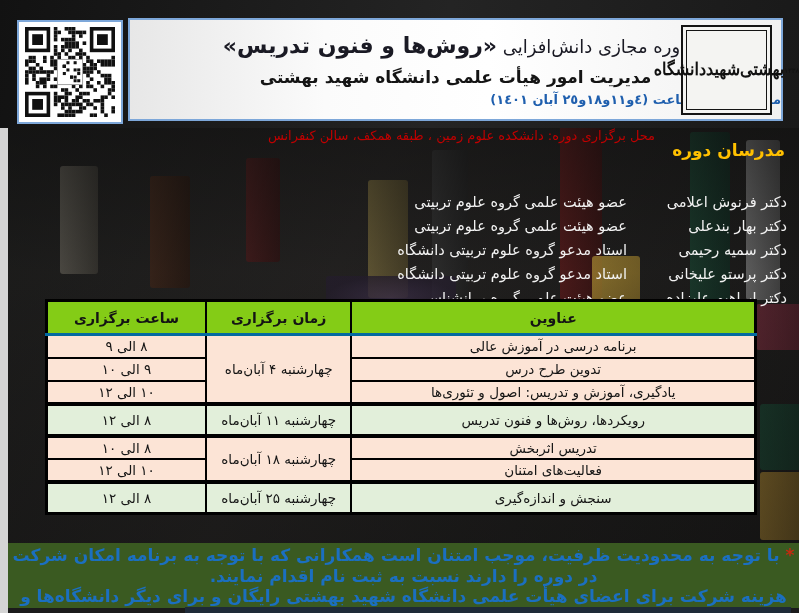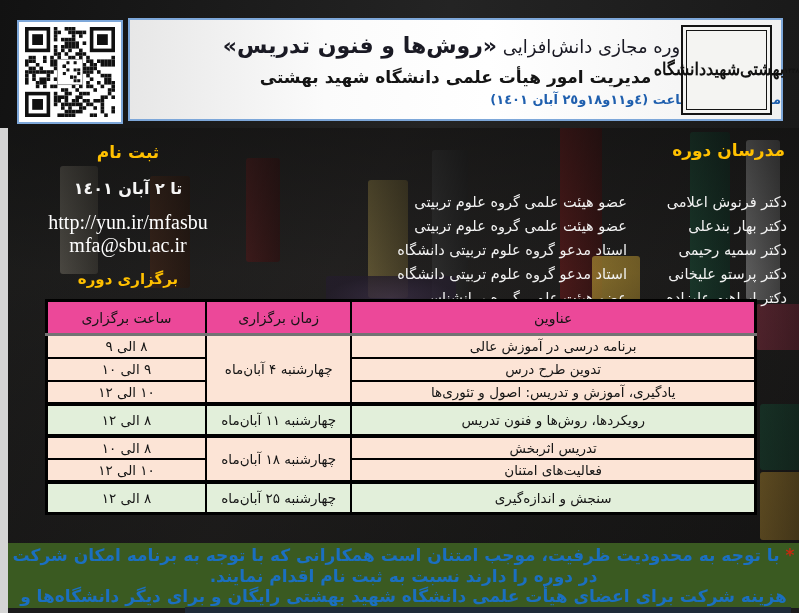--- a/index.html
+++ b/index.html
@@ -64,21 +64,21 @@
   .reg-url, .reg-email { color:#ffffff; font-family:"Liberation Serif","DejaVu Serif",serif;
                          font-size:20px; direction:ltr; }
   .reg-url { margin-top:13px; }
   .reg-mode-label { color:#FFC000; font-weight:bold; font-size:15px; margin-top:13px; }
   .reg-mode-value { color:#ff1a1a; font-weight:bold; font-size:13px; margin-top:14px; }
   
   .schedule { position:absolute; left:45px; top:299px; width:712px; z-index:2; }
   table { width:100%; border-collapse:collapse; direction:rtl; border:3px solid #000;
           font-size:13.5px; color:#141414; }
   th, td { border:2px solid #000; text-align:center; vertical-align:middle; padding:1px 4px; }
-  thead th { background:#ec4899; font-weight:normal; font-size:14px; height:34px; border-bottom:3px solid #737373; }
+  thead th { background:#84cc16; font-weight:bold; font-size:14px; height:34px; border-bottom:3px solid #0369a1; }
   col.c-topic { width:57%; } col.c-date { width:20.5%; } col.c-time { width:22.5%; }
   tr.small td { height:23px; }
   tr.big td { height:32px; }
   td.peach { background:#FCE4D6; }
   td.green { background:#E2EFDA; }
   tr.group-start td { border-top:4px solid #000; }
   
   .footer { position:absolute; left:8px; right:0; top:543px; height:65px; background:#3A5A21;
             z-index:2; direction:rtl; text-align:center; padding-top:2px; }
   .footer .fline { color:#1B6FC0; font-weight:bold; font-size:17px; line-height:20.5px; }
@@ -341,20 +341,21 @@
     <div class="subtitle">مدیریت امور هیأت علمی دانشگاه شهید بهشتی</div>
     <div class="duration">مدت دوره ١٦ ساعت (٤و١١و١٨و٢٥ آبان ١٤٠١)</div>
     <div class="logo-box">
       <span class="l">دانشگاه</span>
       <span class="l">شهید</span>
       <span class="l">بهشتی</span>
       <span class="year">۱۳۳۸</span>
     </div>
   </div>
 
+  <div class="venue">محل برگزاری دوره: دانشکده علوم زمین ، طبقه همکف، سالن کنفرانس</div>
 
   <div class="instructors">
     <div class="ititle">مدرسان دوره</div>
     <div class="inst-row">
       <span class="inst-name">دکتر فرنوش اعلامی</span>
       <span class="inst-role">عضو هیئت علمی گروه علوم تربیتی</span>
     </div>
     <div class="inst-row">
       <span class="inst-name">دکتر بهار بندعلی</span>
       <span class="inst-role">عضو هیئت علمی گروه علوم تربیتی</span>
@@ -366,28 +367,20 @@
     <div class="inst-row">
       <span class="inst-name">دکتر پرستو علیخانی</span>
       <span class="inst-role">استاد مدعو گروه علوم تربیتی دانشگاه</span>
     </div>
     <div class="inst-row">
       <span class="inst-name">دکتر ابراهیم علیزاده</span>
       <span class="inst-role">عضو هیئت علمی گروه روانشناسی</span>
     </div>
   </div>
 
-  <div class="registration">
-    <div class="reg-title">ثبت نام</div>
-    <div class="reg-deadline">تا ٢ آبان ١٤٠١</div>
-    <div class="reg-url">http://yun.ir/mfasbu</div>
-    <div class="reg-email">mfa@sbu.ac.ir</div>
-    <div class="reg-mode-label">برگزاری دوره</div>
-    <div class="reg-mode-value">بصورت حضوری*</div>
-  </div>
 
   <div class="schedule">
     <table>
       <colgroup>
           <col class="c-topic">
           <col class="c-date">
           <col class="c-time">
         </colgroup>
       <thead>
         <tr>

